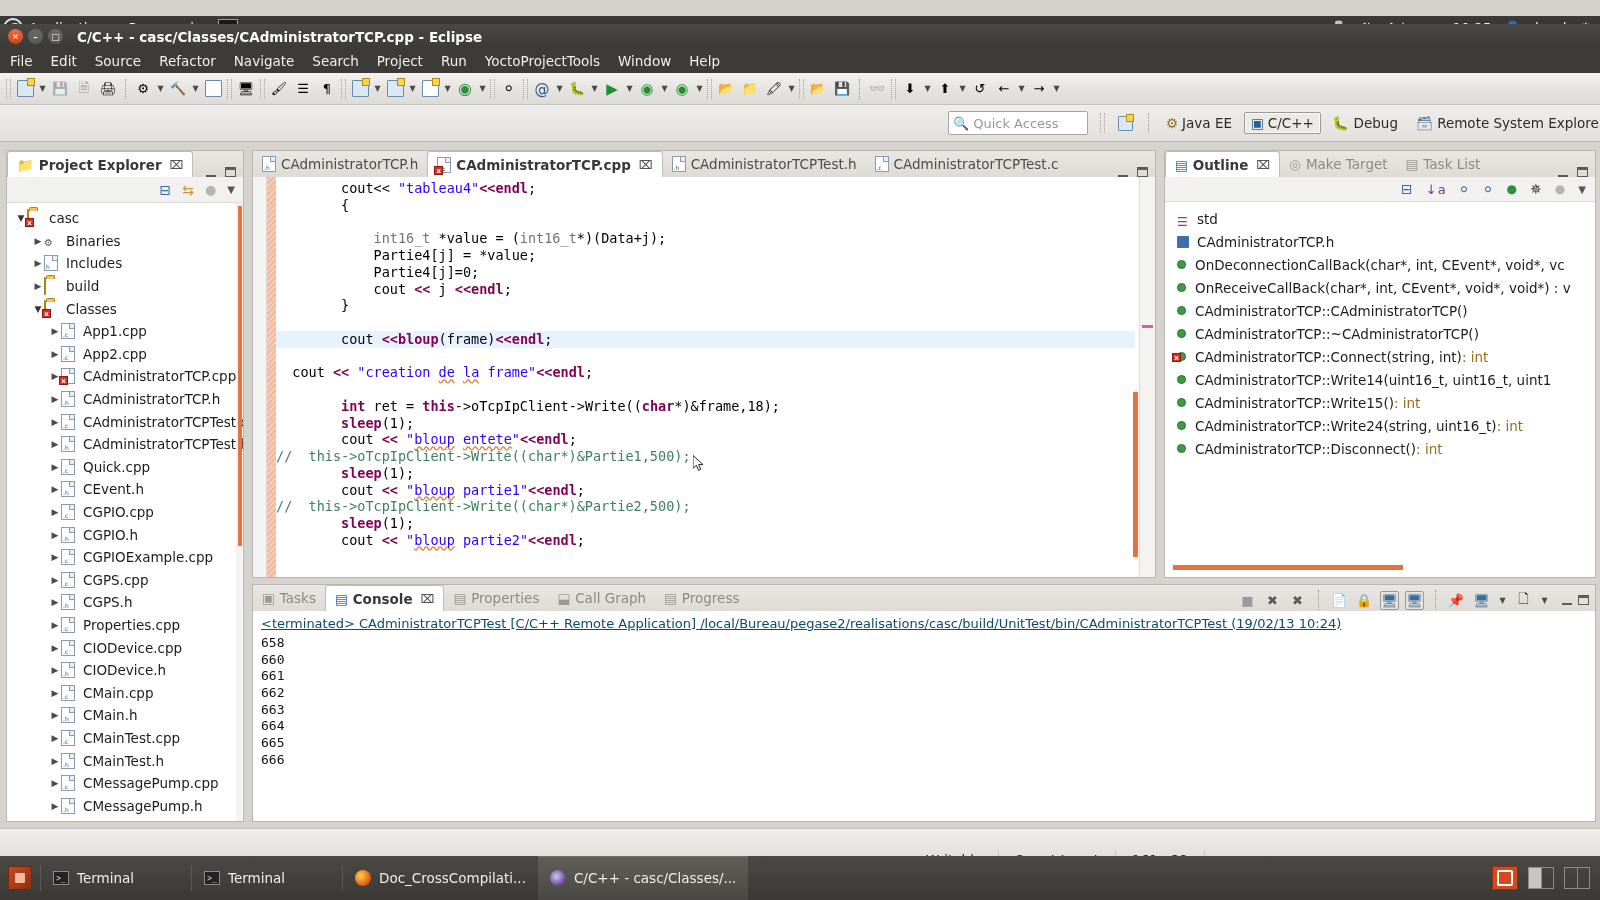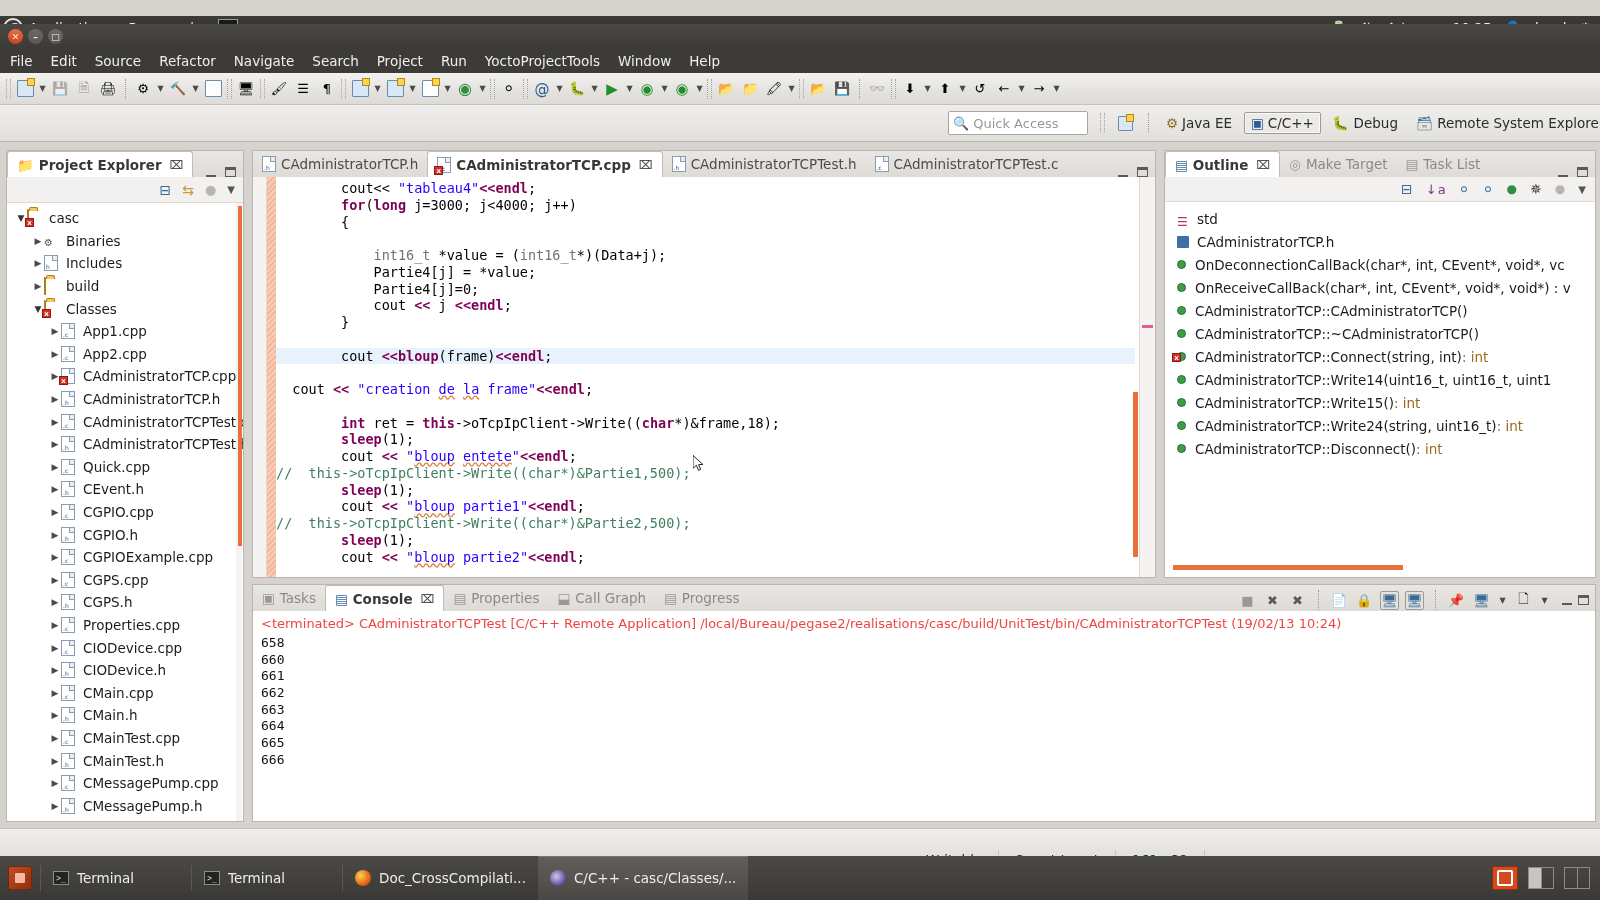--- a/index.html
+++ b/index.html
@@ -198,21 +198,21 @@
             background:#3f6fa8; border-radius:1px; }
   .ol-ns { width:12px; height:12px; margin-right:8px; flex:0 0 12px; position:relative; }
   .rettype { color: #9a6c1a; }
   .ol-hscroll { position:absolute; left:8px; bottom:2px; width:230px; height:5px;
                 background:#e8703a; }
 
   
   #console-panel { left: 252px; top: 584px; width: 1344px; height: 238px; background:#fff; }
   .console-body { background:#ffffff; height: 206px; overflow:hidden;
                   font-family: "DejaVu Sans", sans-serif; font-size: 13px; padding: 5px 0 0 8px; }
-  .cons-head { color:#ef4444; height: 19px; white-space:nowrap; }
+  .cons-head { color:#0c4a6e; height: 19px; white-space:nowrap;text-decoration:underline; }
   .cons-num { height: 16.7px; line-height:16.7px; color:#111;
               font-family:"DejaVu Sans Mono", monospace; font-size: 13px; }
   .cons-tools { margin-left:auto; display:flex; align-items:center; gap:6px; padding-right:6px; }
   .ct { width:19px; height:19px; display:flex; align-items:center; justify-content:center; }
   .ct.pressed { border:1px solid #9d9a95; background:#e6e3de; border-radius:2px; }
 
   
   .statusbar { position:absolute; left:0; top:828px; width:1600px; height:28px;
                background: linear-gradient(to bottom,#f0eeec,#e3e1dd);
                border-top:1px solid #c5c2be; display:flex; align-items:center;
@@ -273,20 +273,21 @@
       <span class="ind">⚙</span>
     </div>
   </div>
 
   <div class="titlebar">
     <div class="wbtns">
       <div class="wbtn close">✕</div>
       <div class="wbtn min">–</div>
       <div class="wbtn max">□</div>
     </div>
+    <div>C/C++ - casc/Classes/CAdministratorTCP.cpp - Eclipse</div>
   </div>
 
   <div class="menubar">
     <div class="mi">File</div>
     <div class="mi">Edit</div>
     <div class="mi">Source</div>
     <div class="mi">Refactor</div>
     <div class="mi">Navigate</div>
     <div class="mi">Search</div>
     <div class="mi">Project</div>
@@ -591,21 +592,20 @@
         <div class="panel-btns">
         <span class="pb-min"></span>
         <span class="pb-max"></span>
       </div>
     </div>
     <div class="editor-body">
       <div class="marker-col"></div>
       <div class="chg-bar"></div>
       <div class="code-area" id="code-area">
           <div class="cline">&nbsp;&nbsp;&nbsp;&nbsp;&nbsp;&nbsp;&nbsp;&nbsp;<span class="op">cout&lt;&lt;&nbsp;</span><span class="str">"tableau4"</span><span class="kw">&lt;&lt;</span><span class="kw">endl</span><span class="op">;</span></div>
-          <div class="cline">&nbsp;&nbsp;&nbsp;&nbsp;&nbsp;&nbsp;&nbsp;&nbsp;<span class="kw">for</span><span class="op">(</span><span class="kw">long</span><span class="op">&nbsp;j=3000;&nbsp;j&lt;4000;&nbsp;j++)</span></div>
           <div class="cline">&nbsp;&nbsp;&nbsp;&nbsp;&nbsp;&nbsp;&nbsp;&nbsp;<span class="op">{</span></div>
           <div class="cline">&nbsp;</div>
           <div class="cline">&nbsp;&nbsp;&nbsp;&nbsp;&nbsp;&nbsp;&nbsp;&nbsp;&nbsp;&nbsp;&nbsp;&nbsp;<span class="typ">int16_t</span><span class="op">&nbsp;*value&nbsp;=&nbsp;(</span><span class="typ">int16_t</span><span class="op">*)(Data+j);</span></div>
           <div class="cline">&nbsp;&nbsp;&nbsp;&nbsp;&nbsp;&nbsp;&nbsp;&nbsp;&nbsp;&nbsp;&nbsp;&nbsp;<span class="op">Partie4[j]&nbsp;=&nbsp;*value;</span></div>
           <div class="cline">&nbsp;&nbsp;&nbsp;&nbsp;&nbsp;&nbsp;&nbsp;&nbsp;&nbsp;&nbsp;&nbsp;&nbsp;<span class="op">Partie4[j]=0;</span></div>
           <div class="cline">&nbsp;&nbsp;&nbsp;&nbsp;&nbsp;&nbsp;&nbsp;&nbsp;&nbsp;&nbsp;&nbsp;&nbsp;<span class="op">cout&nbsp;</span><span class="kw">&lt;&lt;</span><span class="op">&nbsp;j&nbsp;</span><span class="kw">&lt;&lt;</span><span class="kw">endl</span><span class="op">;</span></div>
           <div class="cline">&nbsp;&nbsp;&nbsp;&nbsp;&nbsp;&nbsp;&nbsp;&nbsp;<span class="op">}</span></div>
           <div class="cline">&nbsp;</div>
           <div class="cline hl">&nbsp;&nbsp;&nbsp;&nbsp;&nbsp;&nbsp;&nbsp;&nbsp;<span class="op">cout&nbsp;</span><span class="kw">&lt;&lt;</span><span class="kw">bloup</span><span class="op">(frame)</span><span class="kw">&lt;&lt;</span><span class="kw">endl</span><span class="op">;</span></div>
           <div class="cline">&nbsp;</div>

